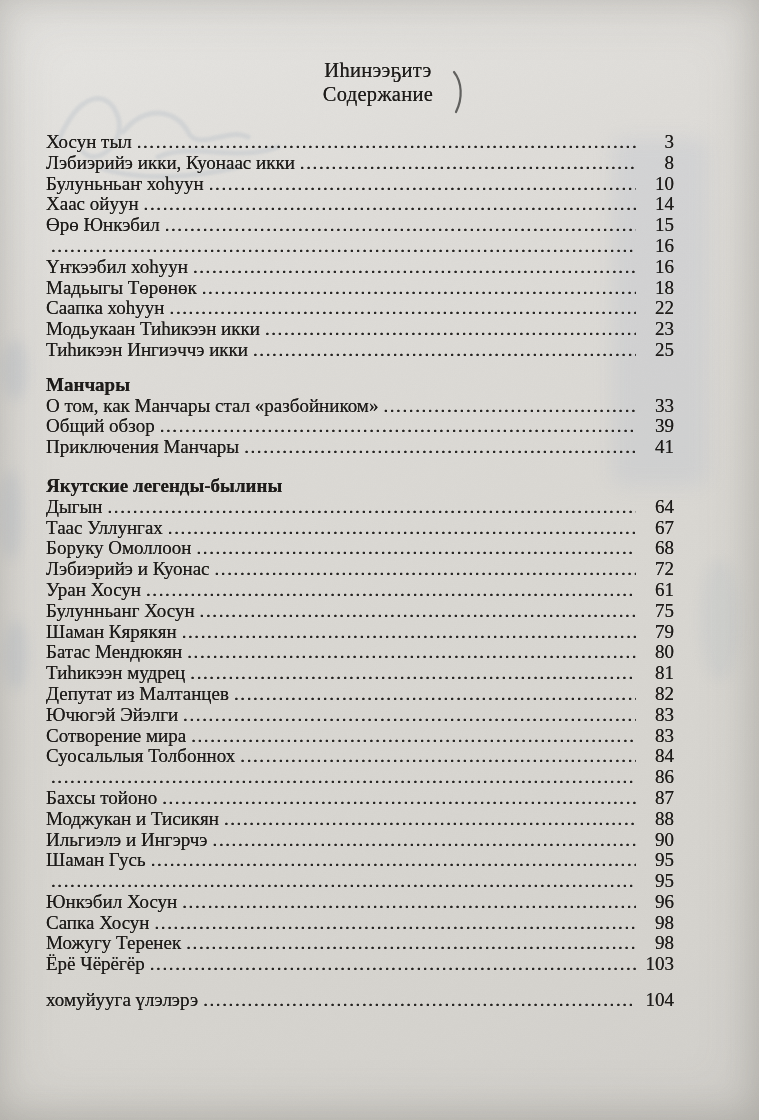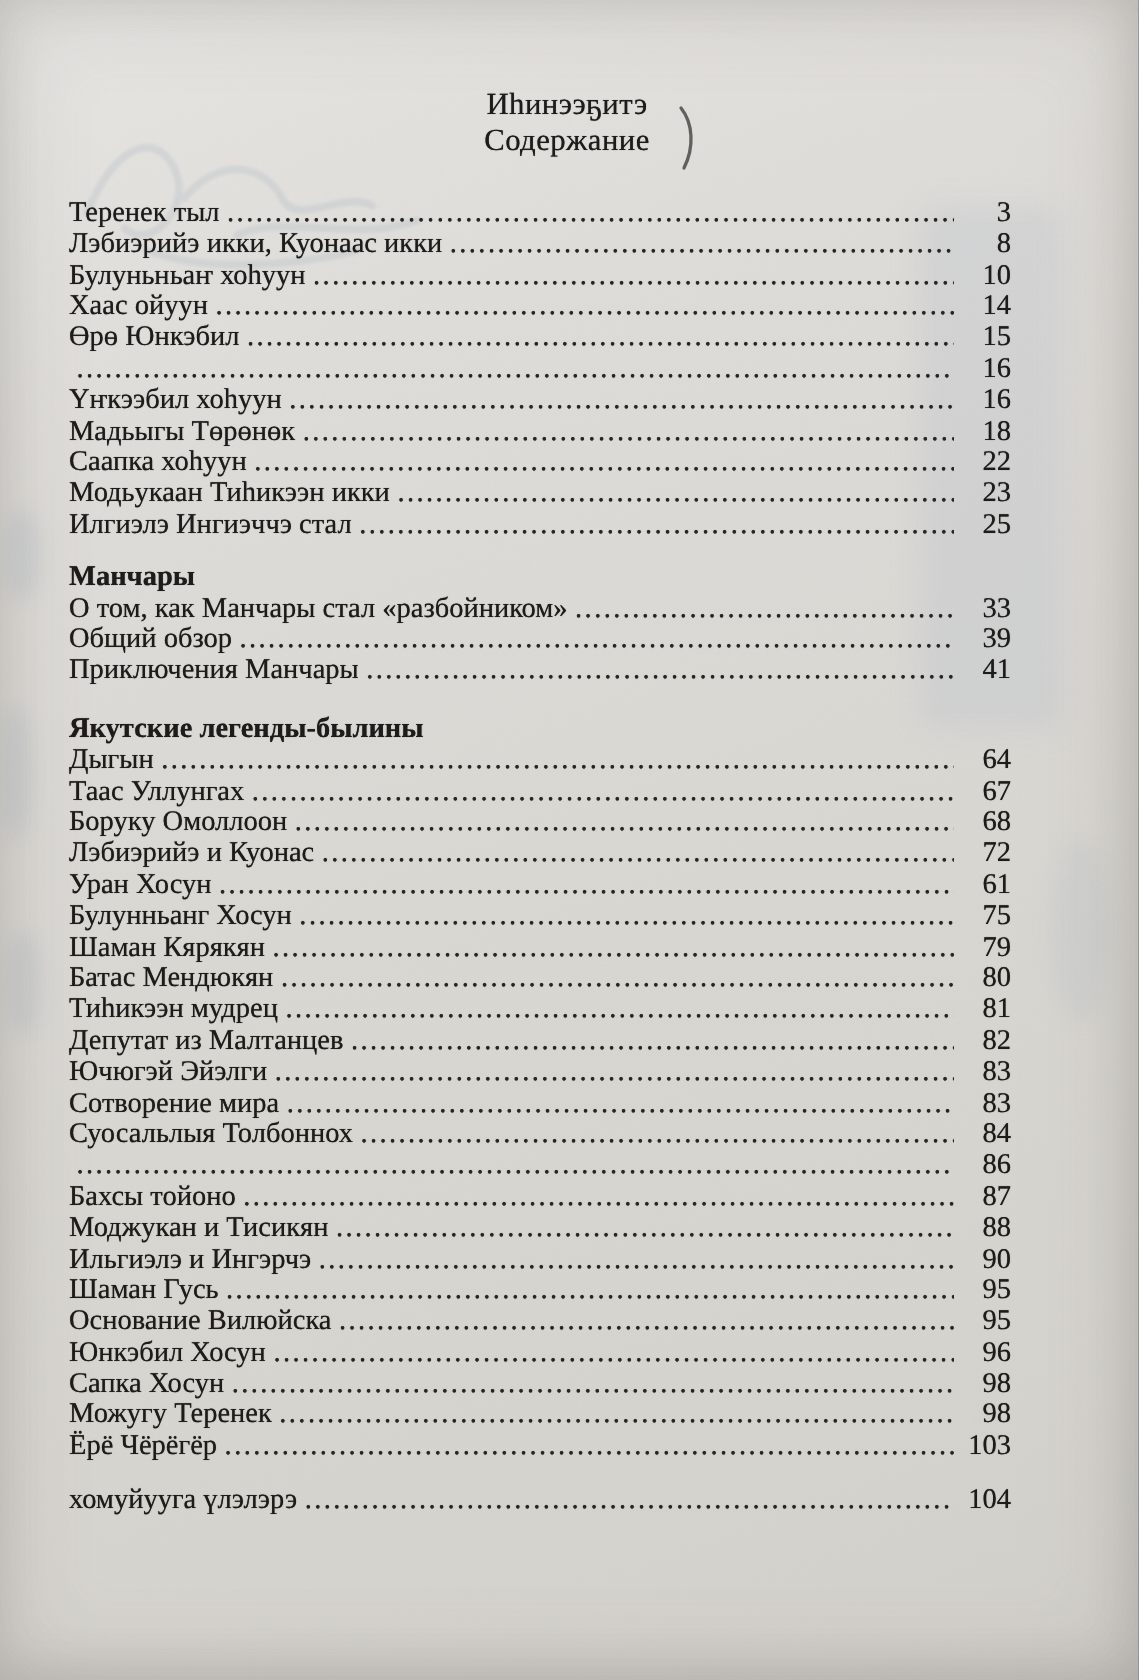--- a/index.html
+++ b/index.html
@@ -75,21 +75,21 @@
 
   <div class="header">
     <div>Иһинээҕитэ</div>
     <div>Содержание</div>
   </div>
 
   <div class="content">
     <div id="toc">
         <div class="section">
           <div class="row">
-            <span class="title">Теренек тыл</span>
+            <span class="title">Хосун тыл</span>
             <span class="dots">................................................................................................................................................................................................................................................</span>
             <span class="num">3</span>
           </div>
           <div class="row">
             <span class="title">Лэбиэрийэ икки, Куонаас икки</span>
             <span class="dots">................................................................................................................................................................................................................................................</span>
             <span class="num">8</span>
           </div>
           <div class="row">
             <span class="title">Булуньньаҥ хоһуун</span>
@@ -124,21 +124,21 @@
             <span class="title">Саапка хоһуун</span>
             <span class="dots">................................................................................................................................................................................................................................................</span>
             <span class="num">22</span>
           </div>
           <div class="row">
             <span class="title">Модьукаан Тиһикээн икки</span>
             <span class="dots">................................................................................................................................................................................................................................................</span>
             <span class="num">23</span>
           </div>
           <div class="row">
-            <span class="title">Илгиэлэ Ингиэччэ стал</span>
+            <span class="title">Тиһикээн Ингиэччэ икки</span>
             <span class="dots">................................................................................................................................................................................................................................................</span>
             <span class="num">25</span>
           </div>
         </div>
         <div class="section gap-sm">
           <div class="heading">Манчары</div>
           <div class="row">
             <span class="title">О том, как Манчары стал «разбойником»</span>
             <span class="dots">................................................................................................................................................................................................................................................</span>
             <span class="num">33</span>
@@ -239,21 +239,20 @@
             <span class="title">Ильгиэлэ и Ингэрчэ</span>
             <span class="dots">................................................................................................................................................................................................................................................</span>
             <span class="num">90</span>
           </div>
           <div class="row">
             <span class="title">Шаман Гусь</span>
             <span class="dots">................................................................................................................................................................................................................................................</span>
             <span class="num">95</span>
           </div>
           <div class="row">
-            <span class="title">Основание Вилюйска</span>
             <span class="dots">................................................................................................................................................................................................................................................</span>
             <span class="num">95</span>
           </div>
           <div class="row">
             <span class="title">Юнкэбил Хосун</span>
             <span class="dots">................................................................................................................................................................................................................................................</span>
             <span class="num">96</span>
           </div>
           <div class="row">
             <span class="title">Сапка Хосун</span>

